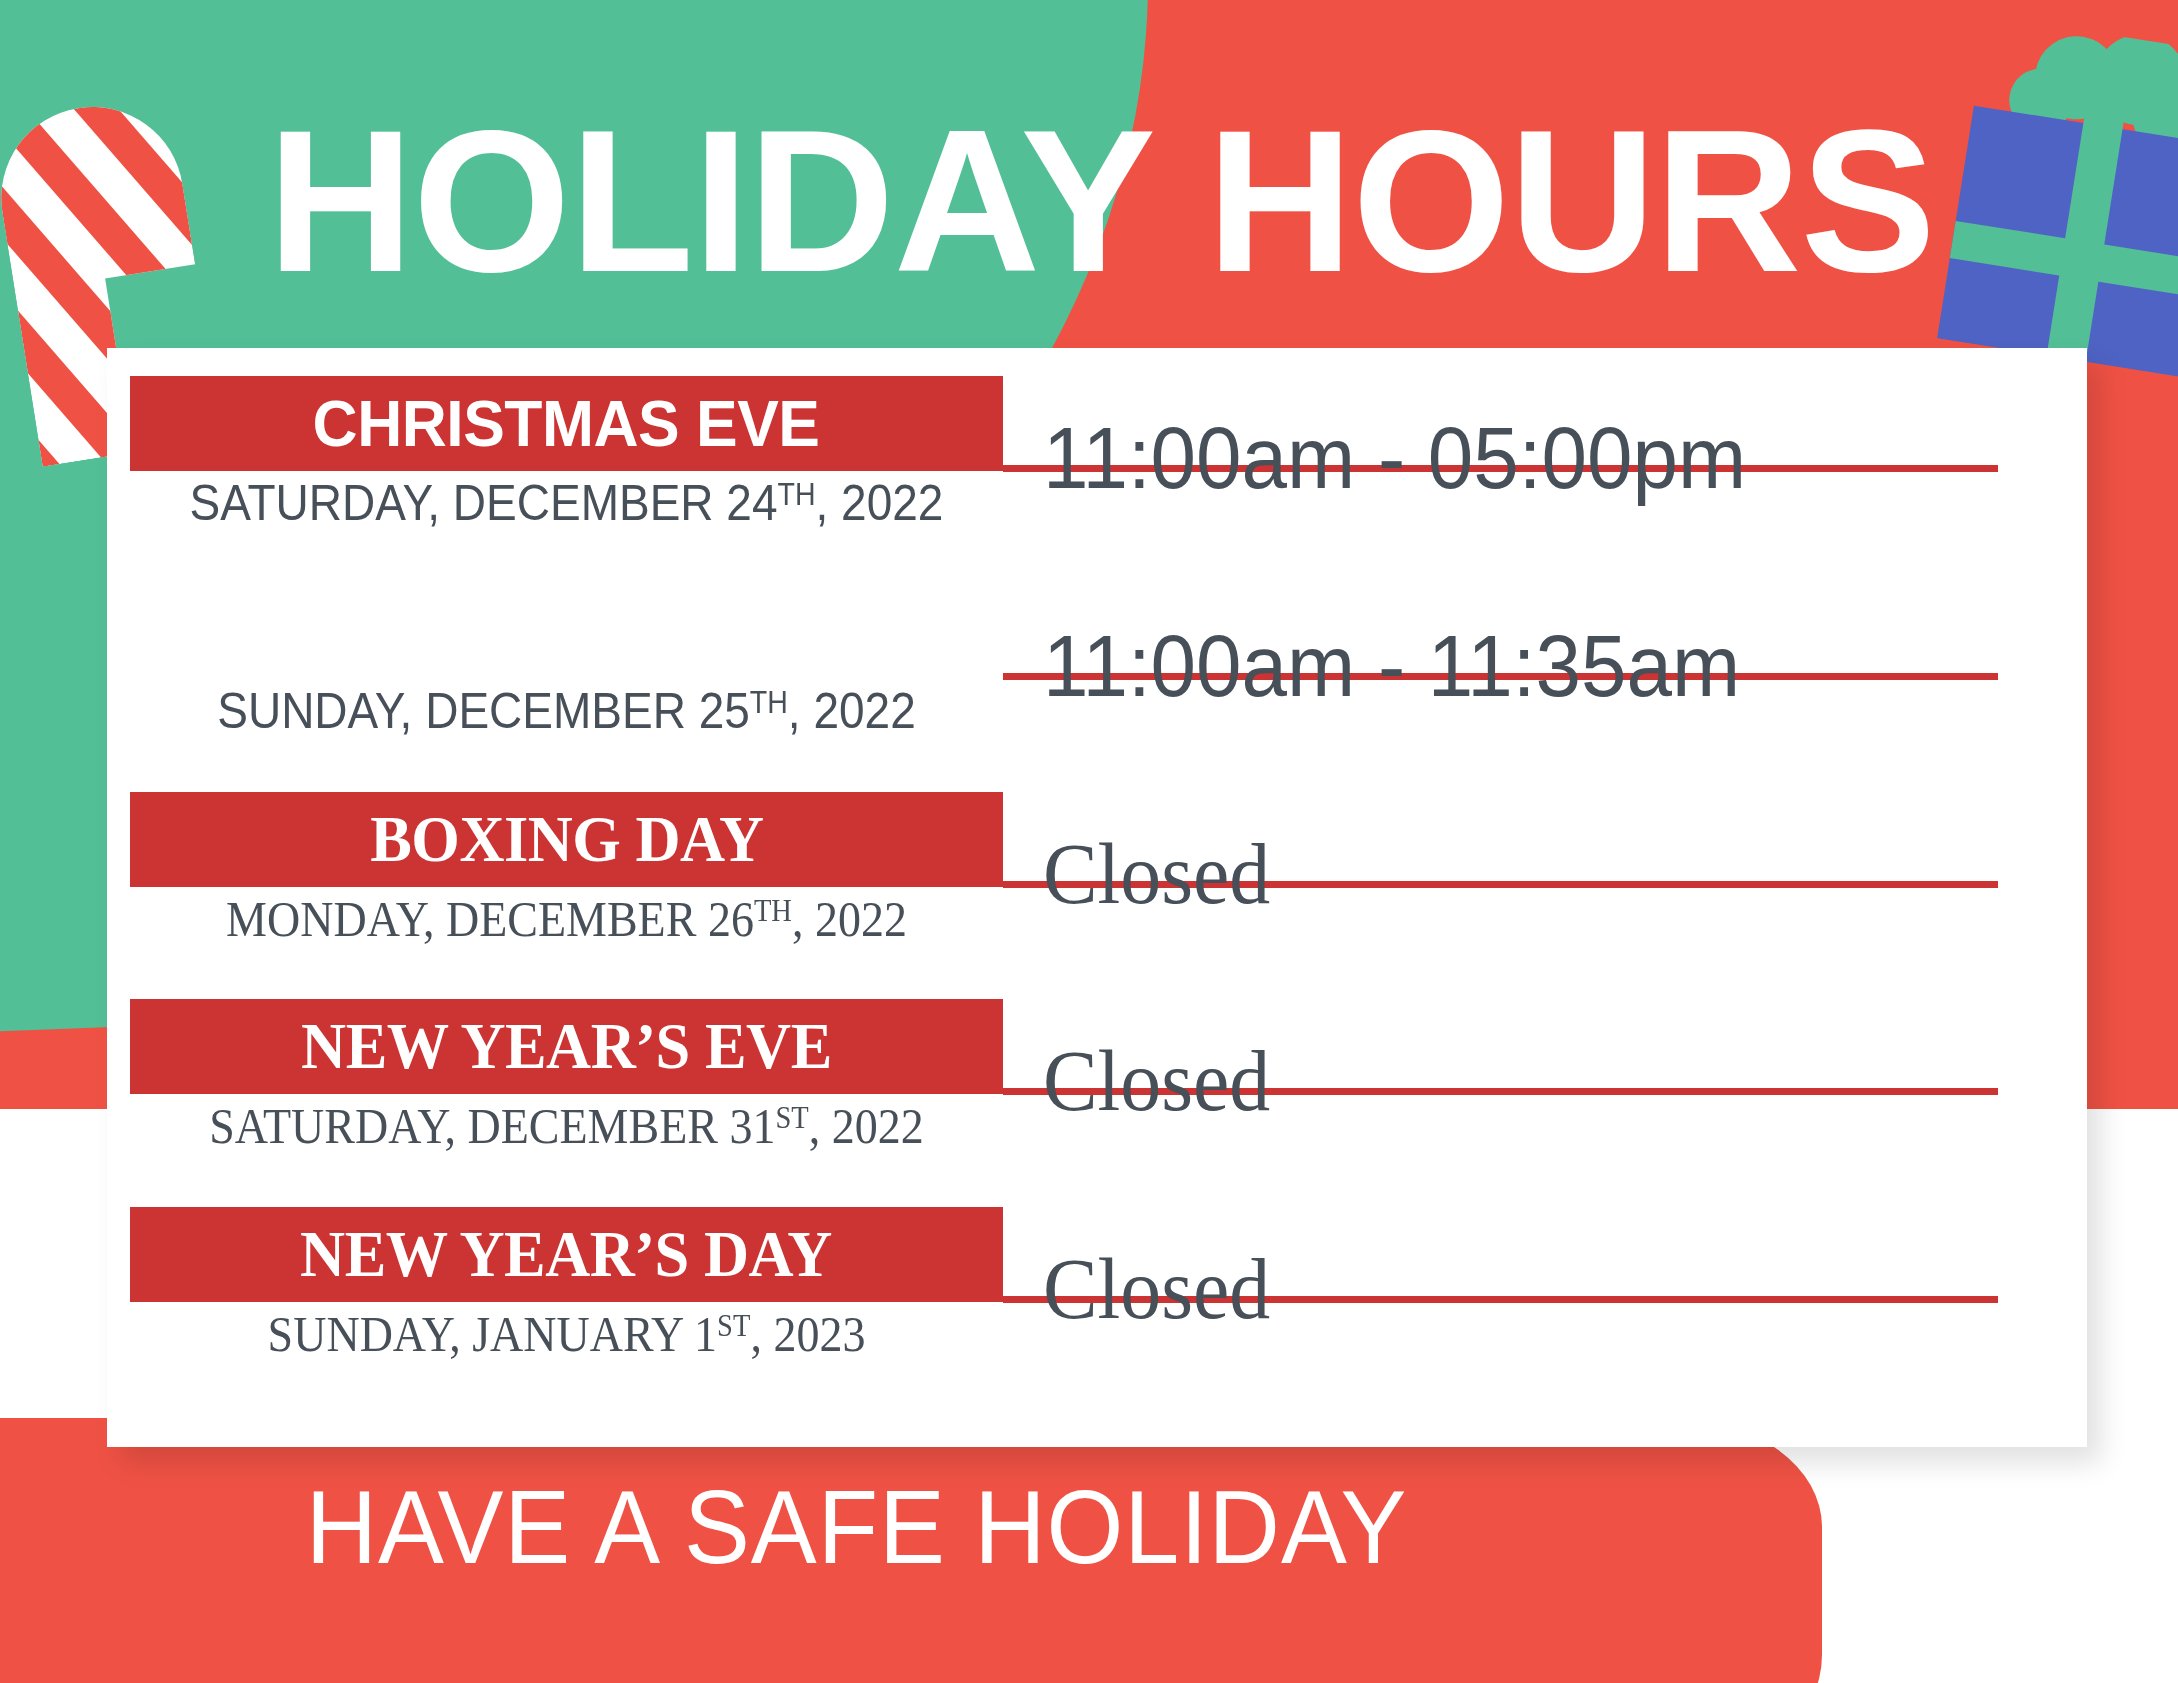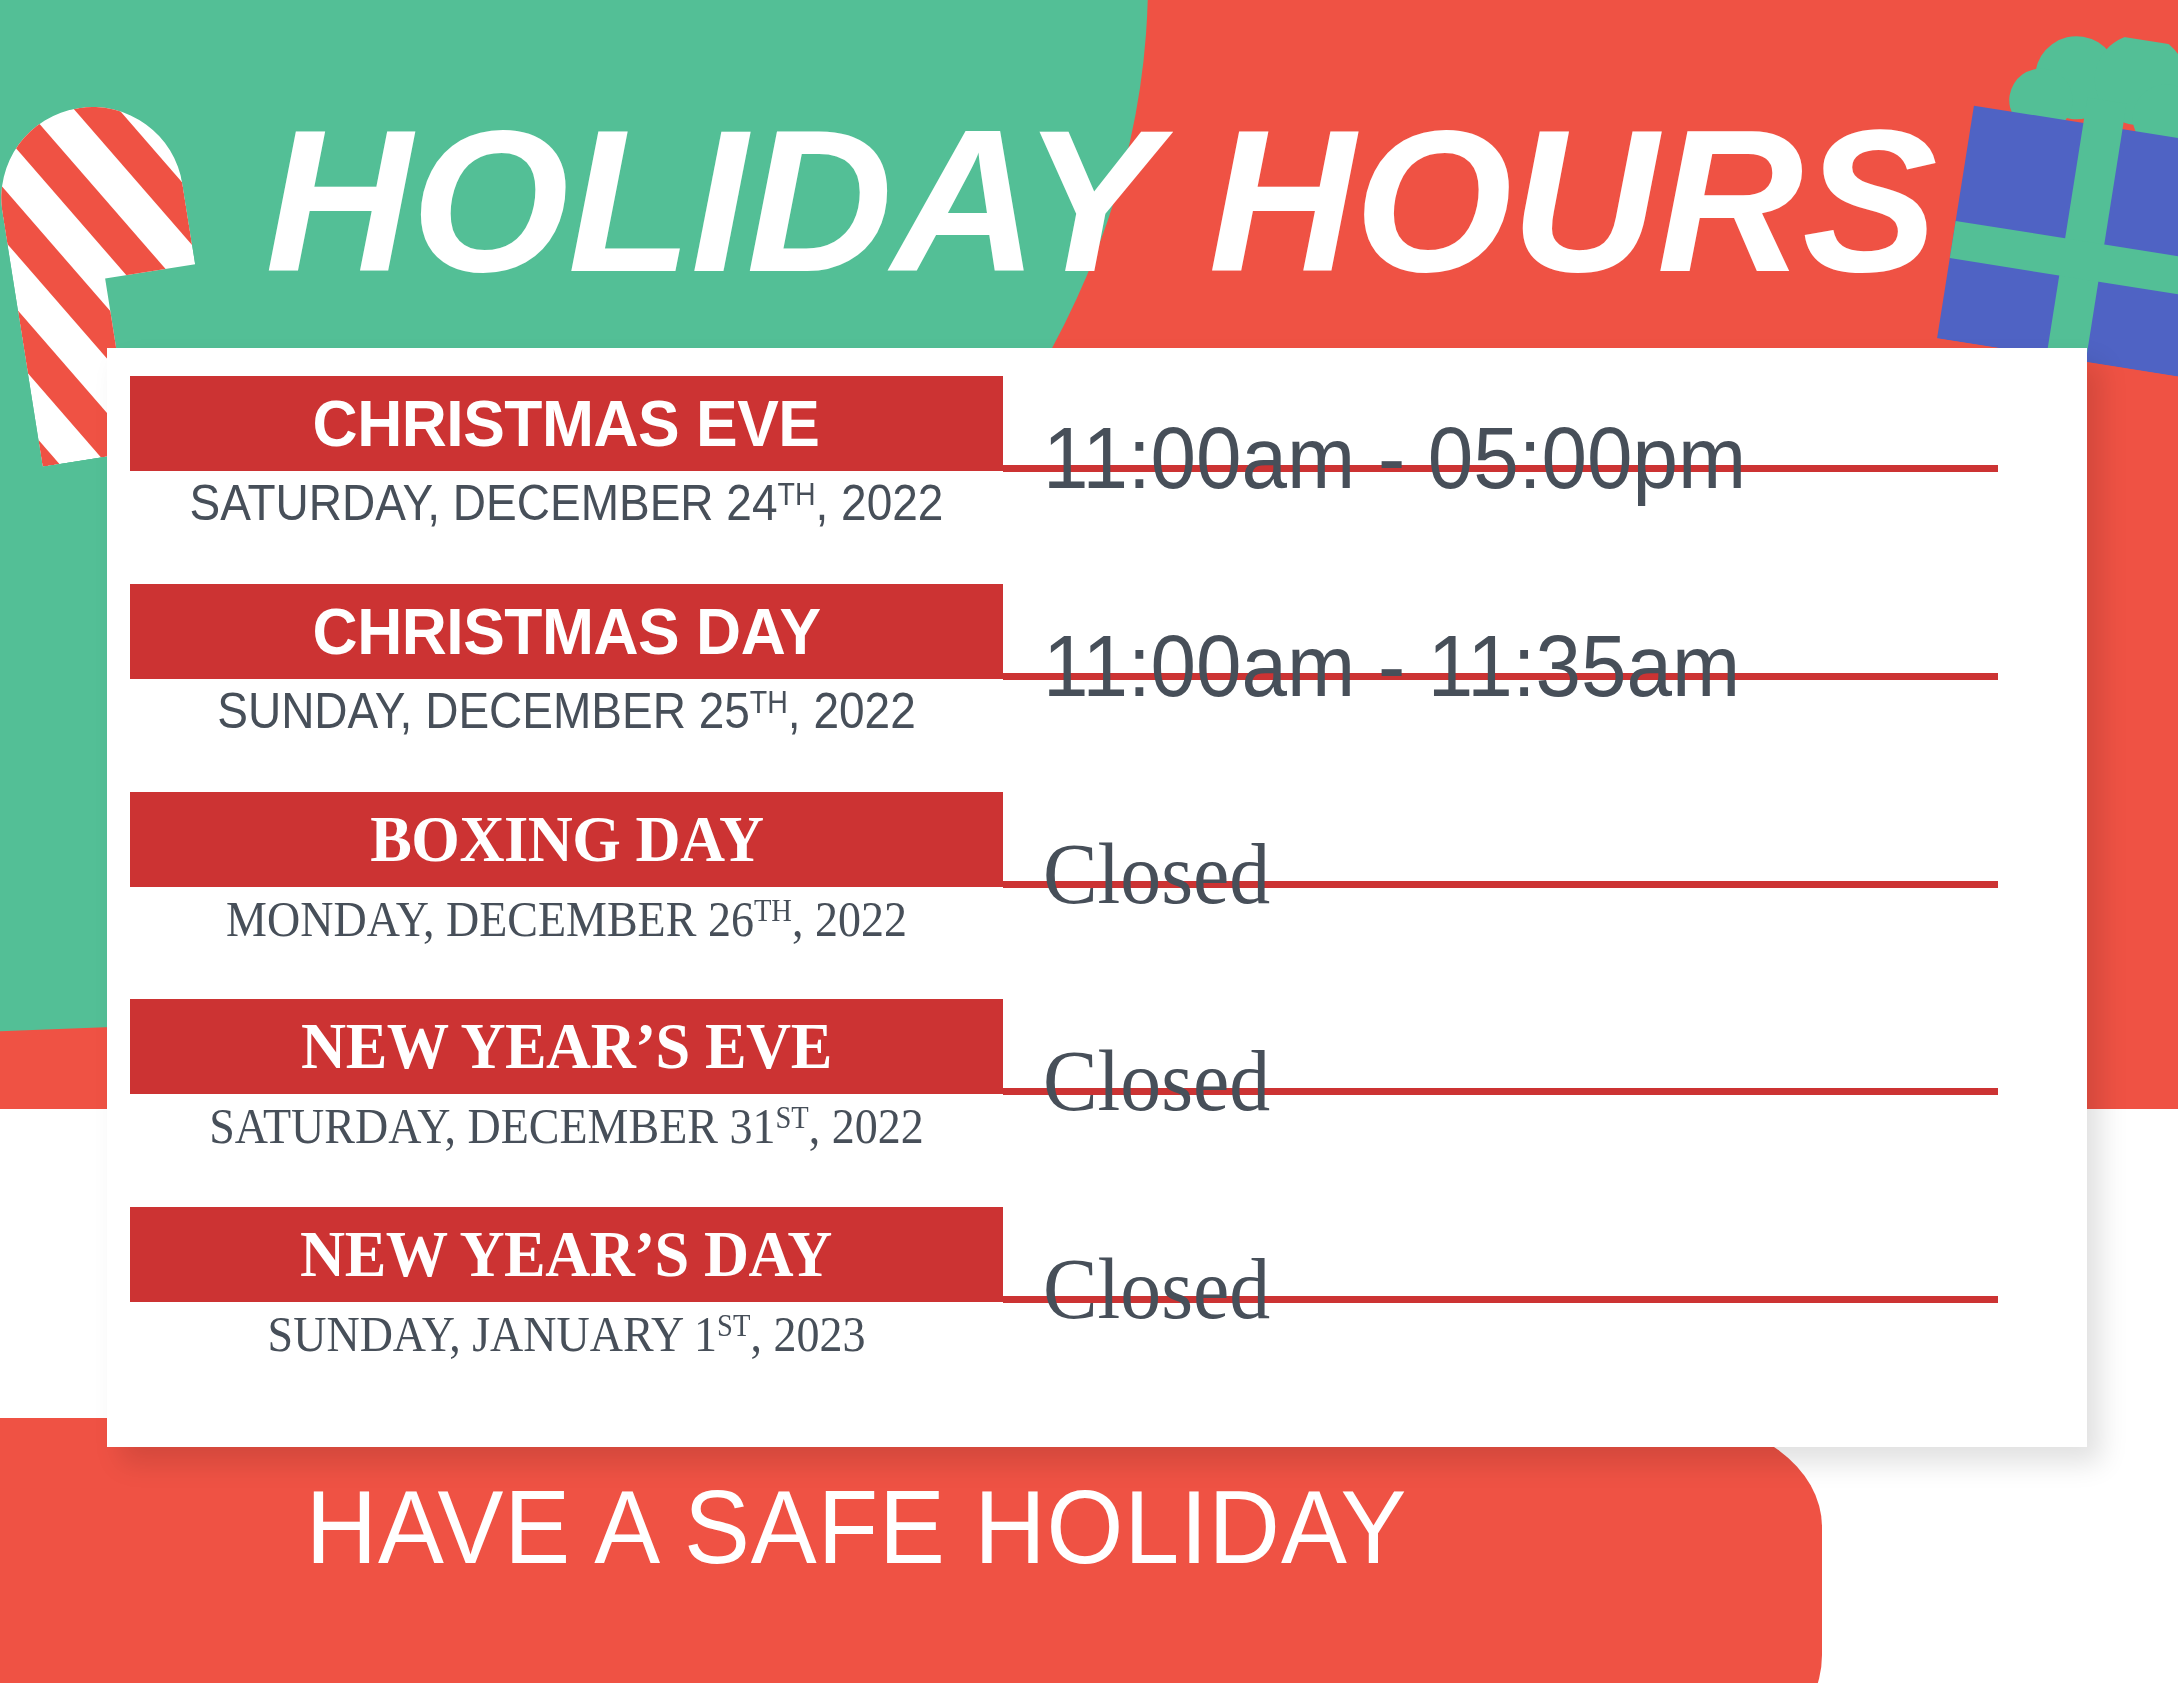--- a/index.html
+++ b/index.html
@@ -67,21 +67,20 @@
     position:absolute;left:0;top:99px;width:2178px;
     text-align:center;
     color:#ffffff;
     font-size:203px;
     font-weight:bold;
     letter-spacing:-1px;
     line-height:1;
     white-space:nowrap;
     padding-left:24px;
     box-sizing:border-box;
-    font-style:italic;
   }
 
   
   .card{
     position:absolute;left:107px;top:348px;
     width:1980px;height:1099px;
     background:#ffffff;
     box-shadow:14px 16px 26px rgba(0,0,0,0.12);
   }
 
@@ -214,23 +213,20 @@
       <div class="row">
         <div class="label-bar">
           <span class="holiday-name">CHRISTMAS EVE</span>
         </div>
         <div class="date-line"><span>SATURDAY, DECEMBER 24</span><sup>TH</sup><span>, 2022</span></div>
         <div class="hours-rule"></div>
         <div class="hours-text">11:00am - 05:00pm</div>
       </div>
 
       <div class="row">
-        <div class="label-bar">
-          <span class="holiday-name">CHRISTMAS DAY</span>
-        </div>
         <div class="date-line"><span>SUNDAY, DECEMBER 25</span><sup>TH</sup><span>, 2022</span></div>
         <div class="hours-rule"></div>
         <div class="hours-text">11:00am - 11:35am</div>
       </div>
 
       <div class="row">
         <div class="label-bar">
           <span class="holiday-name">BOXING DAY</span>
         </div>
         <div class="date-line"><span>MONDAY, DECEMBER 26</span><sup>TH</sup><span>, 2022</span></div>

